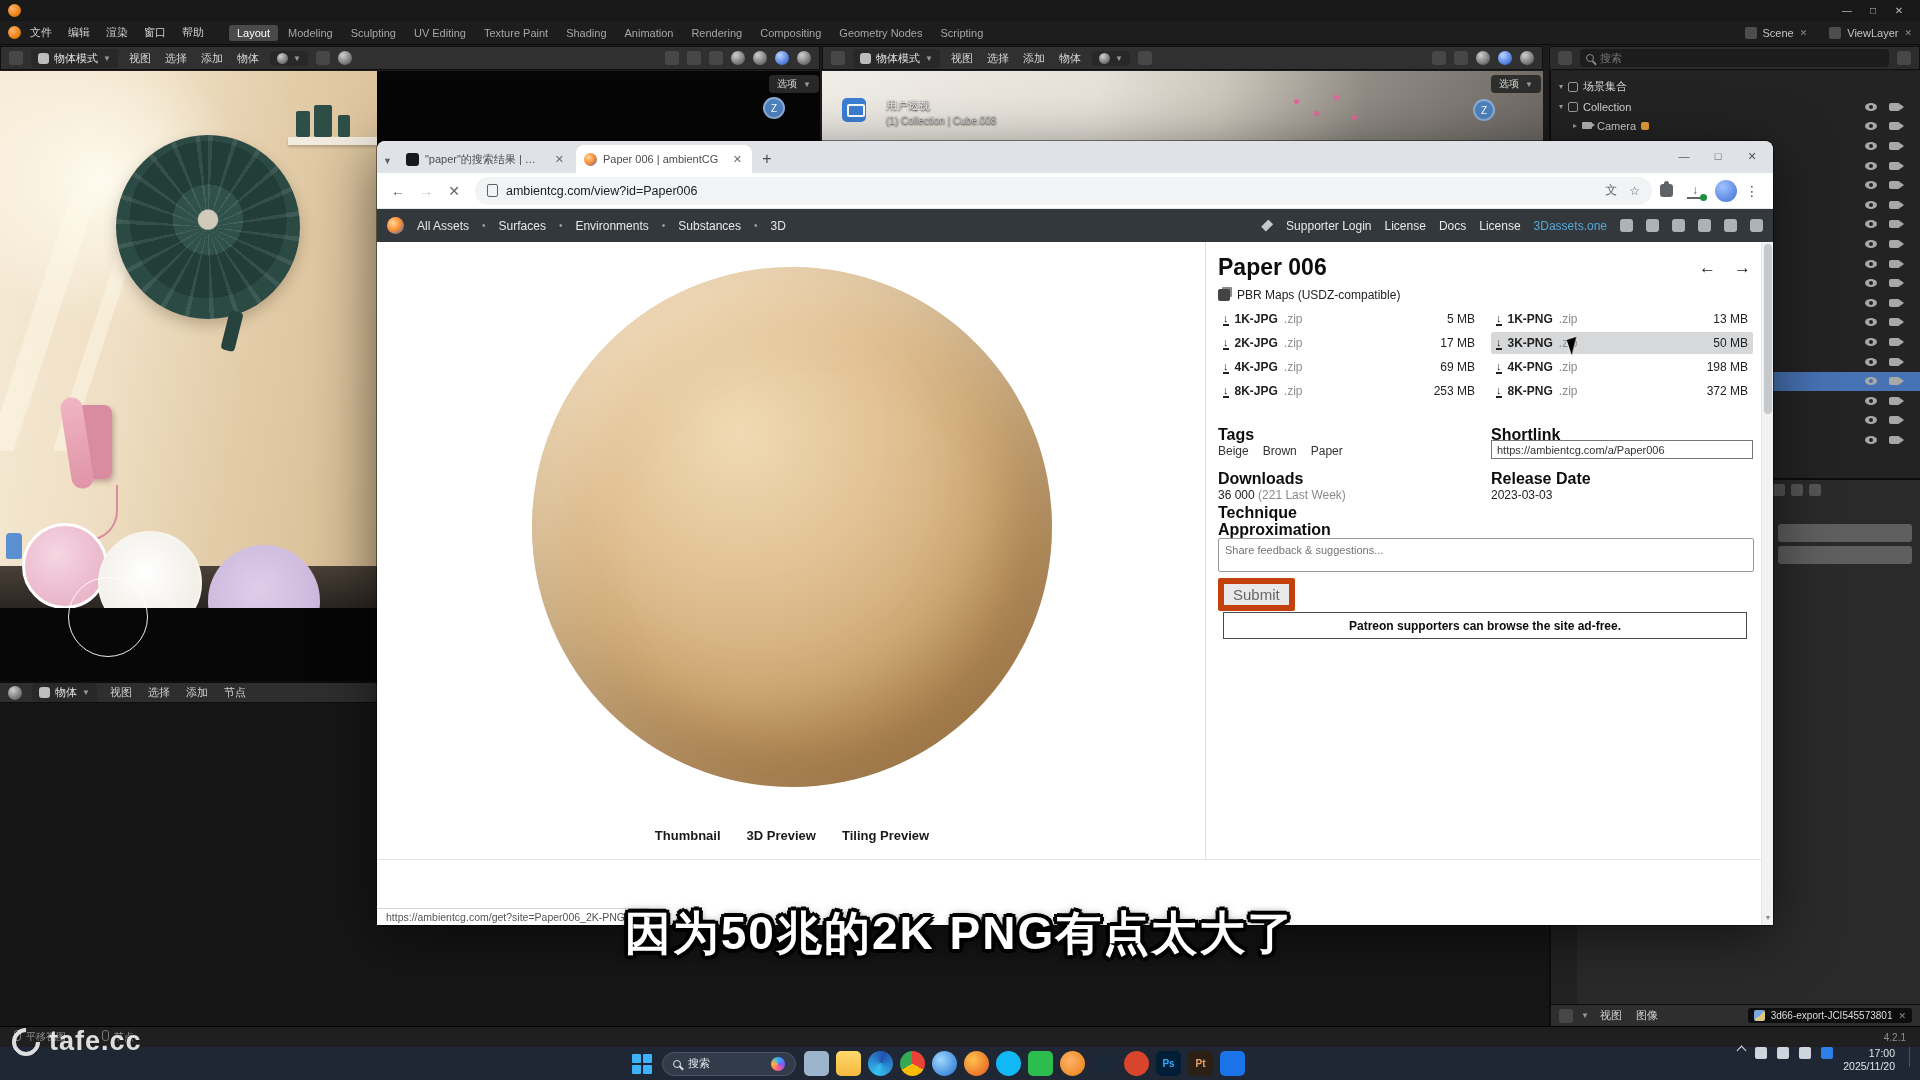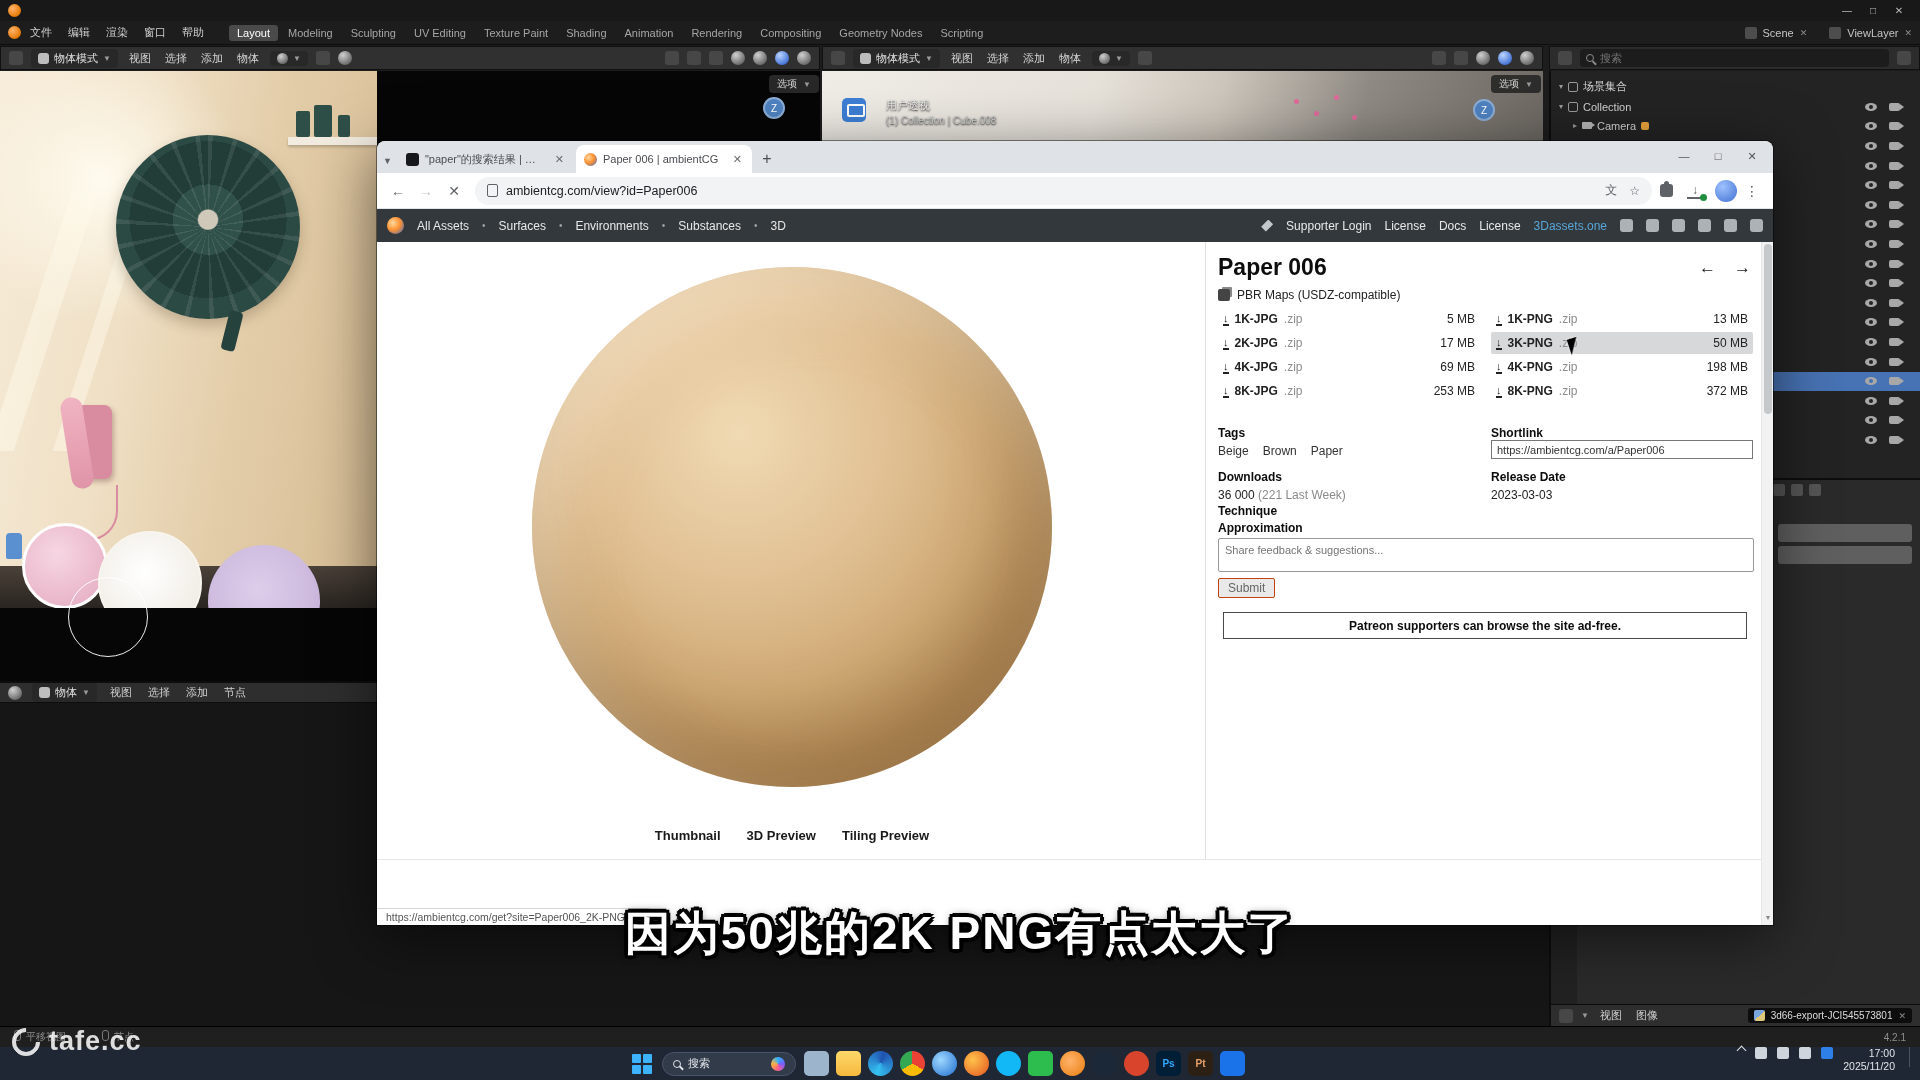--- a/index.html
+++ b/index.html
@@ -141,27 +141,27 @@
   .p-arrows{position:absolute;left:1322px;top:16px;display:flex;gap:18px;font-size:17px;color:#1a1a1a}
   .p-pbr{position:absolute;left:841px;top:46px;display:flex;gap:7px;align-items:center;font-size:12px;color:#222}
   .pbr-ic{width:12px;height:12px;background:#444;border-radius:2px;box-shadow:3px -3px 0 -1px #888}
   .dl{position:absolute;height:22px;width:262px;display:flex;align-items:center;gap:6px;font-size:12px;color:#222;padding:0 5px}
   .dl.hl{background:#d6d8da;border-radius:2px}
   .dlic{font-size:11px;font-weight:bold;color:#222;border-bottom:2px solid #222;line-height:11px;height:13px}
   .dl b{font-weight:bold}
   .ext{color:#8d8d8d}
   .size{margin-left:auto;color:#222}
   .cursor{position:absolute;left:1192px;top:96px;width:0;height:0;border-top:16px solid #000;border-right:10px solid transparent;transform:rotate(-18deg);filter:drop-shadow(0 0 1px #fff)}
-  .sec-label{position:absolute;font-size:12px;font-weight:bold;color:#0d0d0d}
+  .sec-label{position:absolute;font-size:16px;font-weight:bold;color:#0d0d0d}
   .tags-row{position:absolute;left:841px;top:202px;display:flex;gap:14px;font-size:12px;color:#333}
   .shortlink-input{position:absolute;left:1114px;top:198px;width:262px;height:19px;border:1px solid #777;font-size:11px;color:#333;padding:0 5px;background:#fff;font-family:inherit}
   .val{position:absolute;font-size:12px;color:#222}
   .note{color:#8a8a8a}
   .feedback{position:absolute;left:841px;top:296px;width:536px;height:34px;border:1px solid #999;border-radius:2px;font-size:11px;padding:5px 6px;color:#444;resize:none;background:#fff;font-family:inherit}
-  .submitbtn{position:absolute;left:841px;top:336px;font-size:12px;color:#666;background:#e9e9e9;border:1px solid #c2410c;padding:2px 9px;border-radius:2px;font-family:inherit}
+  .submitbtn{position:absolute;left:841px;top:336px;font-size:15px;color:#666;background:#e9e9e9;border:6px solid #c2410c;padding:2px 9px;border-radius:2px;font-family:inherit}
   .adbox{position:absolute;left:846px;top:370px;width:524px;height:27px;border:1px solid #4a4a4a;display:flex;align-items:center;justify-content:center;font-size:12px;font-weight:bold;color:#0d0d0d}
   .scrollbar{position:absolute;right:0;top:0;width:12px;height:683px;background:#f2f2f2;border-left:1px solid #e6e6e6}
   .sb-thumb{position:absolute;left:2px;top:2px;width:8px;height:170px;background:#c6c9cc;border-radius:4px}
   .sb-btn{position:absolute;left:0;bottom:0;width:12px;height:14px;font-size:7px;color:#8a8a8a;text-align:center;line-height:14px}
   .status-pill{position:absolute;left:0;bottom:0;height:17px;background:#fff;border:1px solid #d6d6d6;border-left:none;border-bottom:none;border-radius:0 4px 0 0;font-size:10.5px;color:#555;display:flex;align-items:center;padding:0 9px;white-space:nowrap}
 
   
   .subtitle{position:absolute;left:0;top:903px;width:1920px;text-align:center;font-size:46px;font-weight:bold;color:#fff;letter-spacing:2px;z-index:40;
     text-shadow:-3px -3px 0 #000,3px -3px 0 #000,-3px 3px 0 #000,3px 3px 0 #000,-4px 0 0 #000,4px 0 0 #000,0 -4px 0 #000,0 4px 0 #000,0 0 10px rgba(0,0,0,.8)}
   .watermark{position:absolute;left:12px;top:1026px;display:flex;align-items:center;gap:9px;z-index:50;opacity:.85;color:#fff}

